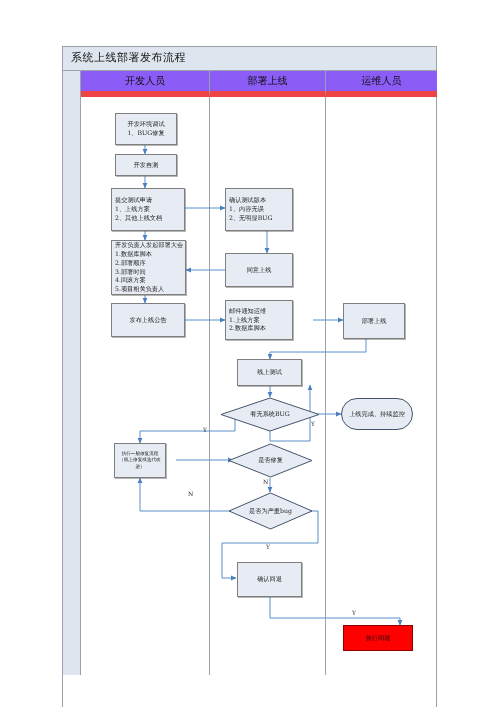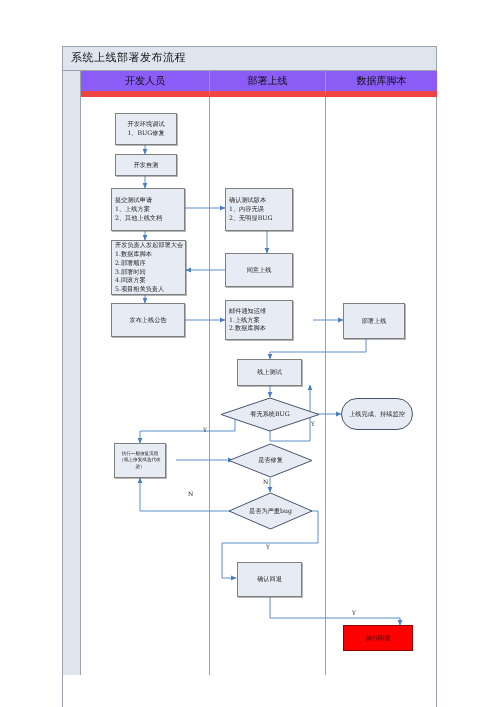--- a/index.html
+++ b/index.html
@@ -40,21 +40,21 @@
 
   <div class="frame">
     <div class="title-bar">
       <div class="title-txt">系统上线部署发布流程</div>
     </div>
 
     <div class="lane-spacer"></div>
 
     <div class="lane-head" style="left:18px;width:129px;">开发人员</div>
     <div class="lane-head" style="left:147px;width:116px;">部署上线</div>
-    <div class="lane-head" style="left:263px;width:111px;border-right:none;">数据库脚本</div>
+    <div class="lane-head" style="left:263px;width:111px;border-right:none;">运维人员</div>
 
     <div class="lane-body" style="left:18px;width:129px;"></div>
     <div class="lane-body" style="left:147px;width:116px;"></div>
     <div class="lane-body" style="left:263px;width:111px;border-right:none;"></div>
   </div>
 
   <svg id="wires">
     <defs>
       <marker id="ah" markerWidth="6" markerHeight="6" refX="5" refY="3" orient="auto" markerUnits="userSpaceOnUse">
         <path d="M0,0.6 L5.4,3 L0,5.4 z" fill="#4a7fc1"></path>

